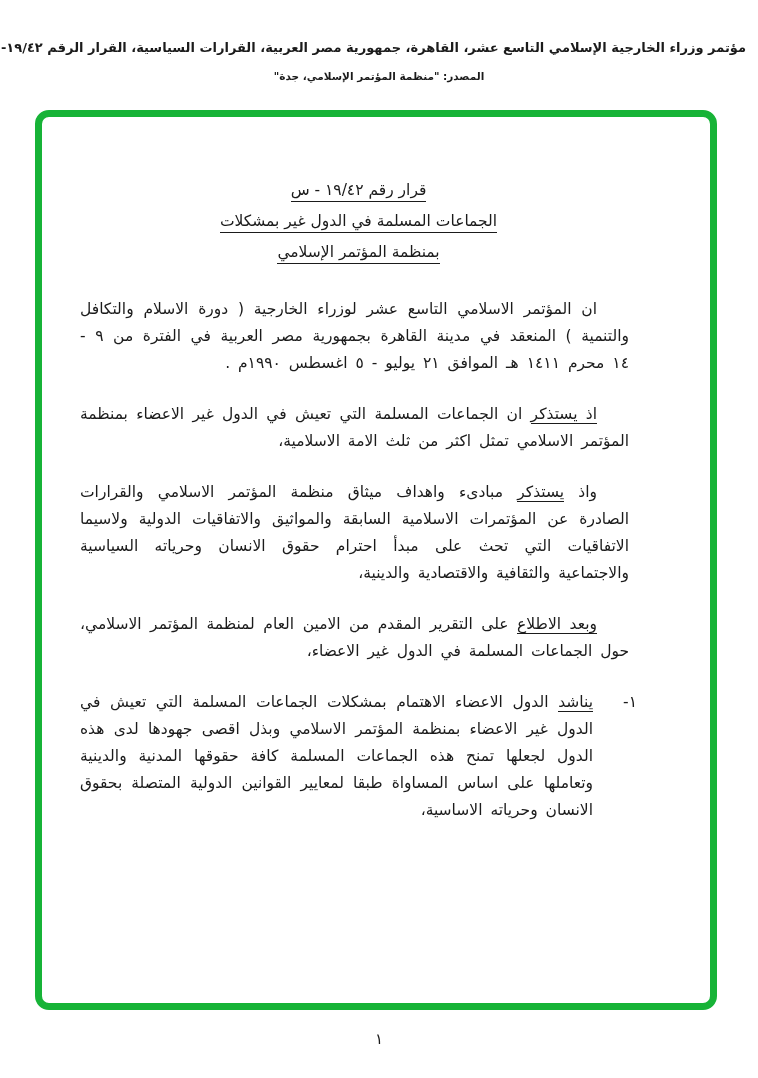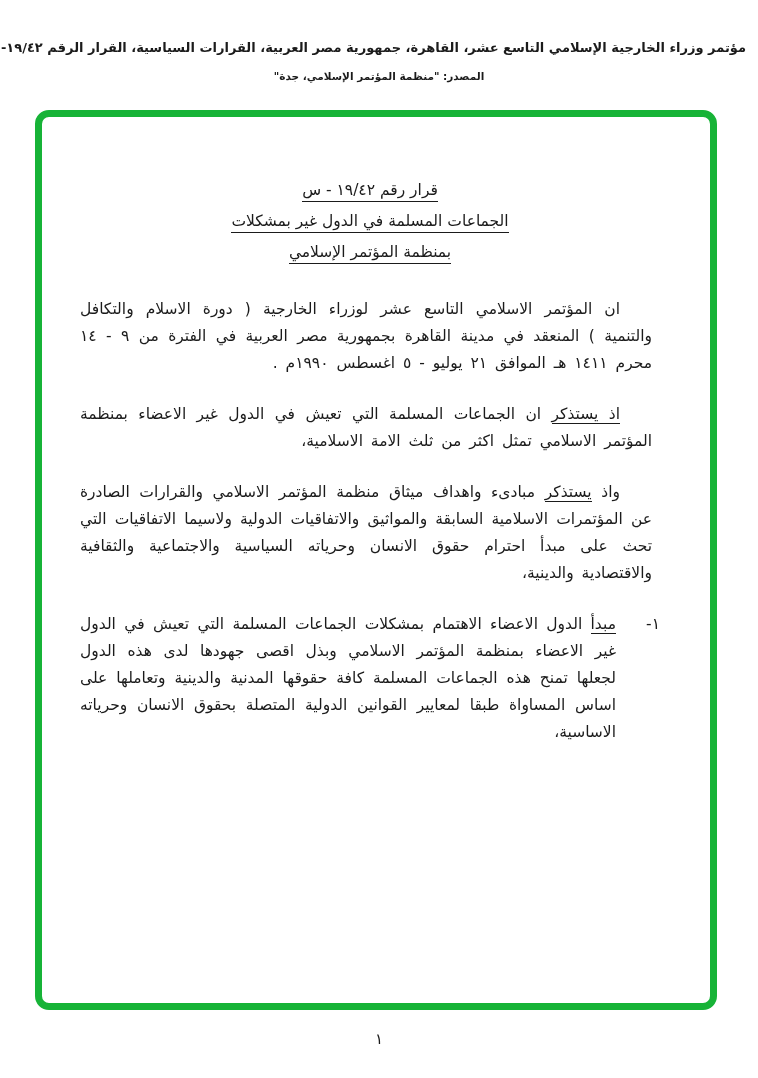--- a/index.html
+++ b/index.html
@@ -32,21 +32,21 @@
   
   .frame{
     position:absolute;top:110px;left:35px;
     width:682px;height:900px;
     box-sizing:border-box;
     border:7px solid var(--border-green);
     border-radius:14px;
     background:#ffffff;
   }
   .content{
-    padding:58px 50px 0 38px;
+    padding:58px 73px 0 38px;
     font-size:15.5px;
     line-height:27px;
   }
   
   .title-block{
     text-align:center;
     margin:0 0 28px 0;
     line-height:31px;
   }
   .title-block .u{
@@ -104,24 +104,25 @@
         <div><span class="u">الجماعات المسلمة في الدول غير بمشكلات</span></div>
         <div><span class="u">بمنظمة المؤتمر الإسلامي</span></div>
       </div>
 
       <p class="para"><span>ان المؤتمر الاسلامي التاسع عشر لوزراء الخارجية ( دورة الاسلام والتكافل والتنمية ) المنعقد في مدينة القاهرة بجمهورية مصر العربية في الفترة من ٩ - ١٤ محرم ١٤١١ هـ الموافق ٢١ يوليو - ٥ اغسطس ١٩٩٠م .</span></p>
 
       <p class="para"><span class="u">اذ يستذكر</span> <span>ان الجماعات المسلمة التي تعيش في الدول غير الاعضاء بمنظمة المؤتمر الاسلامي تمثل اكثر من ثلث الامة الاسلامية،</span></p>
 
       <p class="para"><span>واذ</span> <span class="u">يستذكر</span> <span>مبادىء واهداف ميثاق منظمة المؤتمر الاسلامي والقرارات الصادرة عن المؤتمرات الاسلامية السابقة والمواثيق والاتفاقيات الدولية ولاسيما الاتفاقيات التي تحث على مبدأ احترام حقوق الانسان وحرياته السياسية والاجتماعية والثقافية والاقتصادية والدينية،</span></p>
 
+      <p class="para"><span class="u">وبعد الاطلاع</span> <span>على التقرير المقدم من الامين العام لمنظمة المؤتمر الاسلامي، حول الجماعات المسلمة في الدول غير الاعضاء،</span></p>
 
       <div class="list-item">
         <span class="num">١-</span>
-        <p class="item-text"><span class="u">مبدأ</span> <span>الدول الاعضاء الاهتمام بمشكلات الجماعات المسلمة التي تعيش في الدول غير الاعضاء بمنظمة المؤتمر الاسلامي وبذل اقصى جهودها لدى هذه الدول لجعلها تمنح هذه الجماعات المسلمة كافة حقوقها المدنية والدينية وتعاملها على اساس المساواة طبقا لمعايير القوانين الدولية المتصلة بحقوق الانسان وحرياته الاساسية،</span></p>
+        <p class="item-text"><span class="u">يناشد</span> <span>الدول الاعضاء الاهتمام بمشكلات الجماعات المسلمة التي تعيش في الدول غير الاعضاء بمنظمة المؤتمر الاسلامي وبذل اقصى جهودها لدى هذه الدول لجعلها تمنح هذه الجماعات المسلمة كافة حقوقها المدنية والدينية وتعاملها على اساس المساواة طبقا لمعايير القوانين الدولية المتصلة بحقوق الانسان وحرياته الاساسية،</span></p>
       </div>
 
     </div>
   </div>
 
   <div class="pagenum">١</div>
 
 </div>
 
 </body></html>

